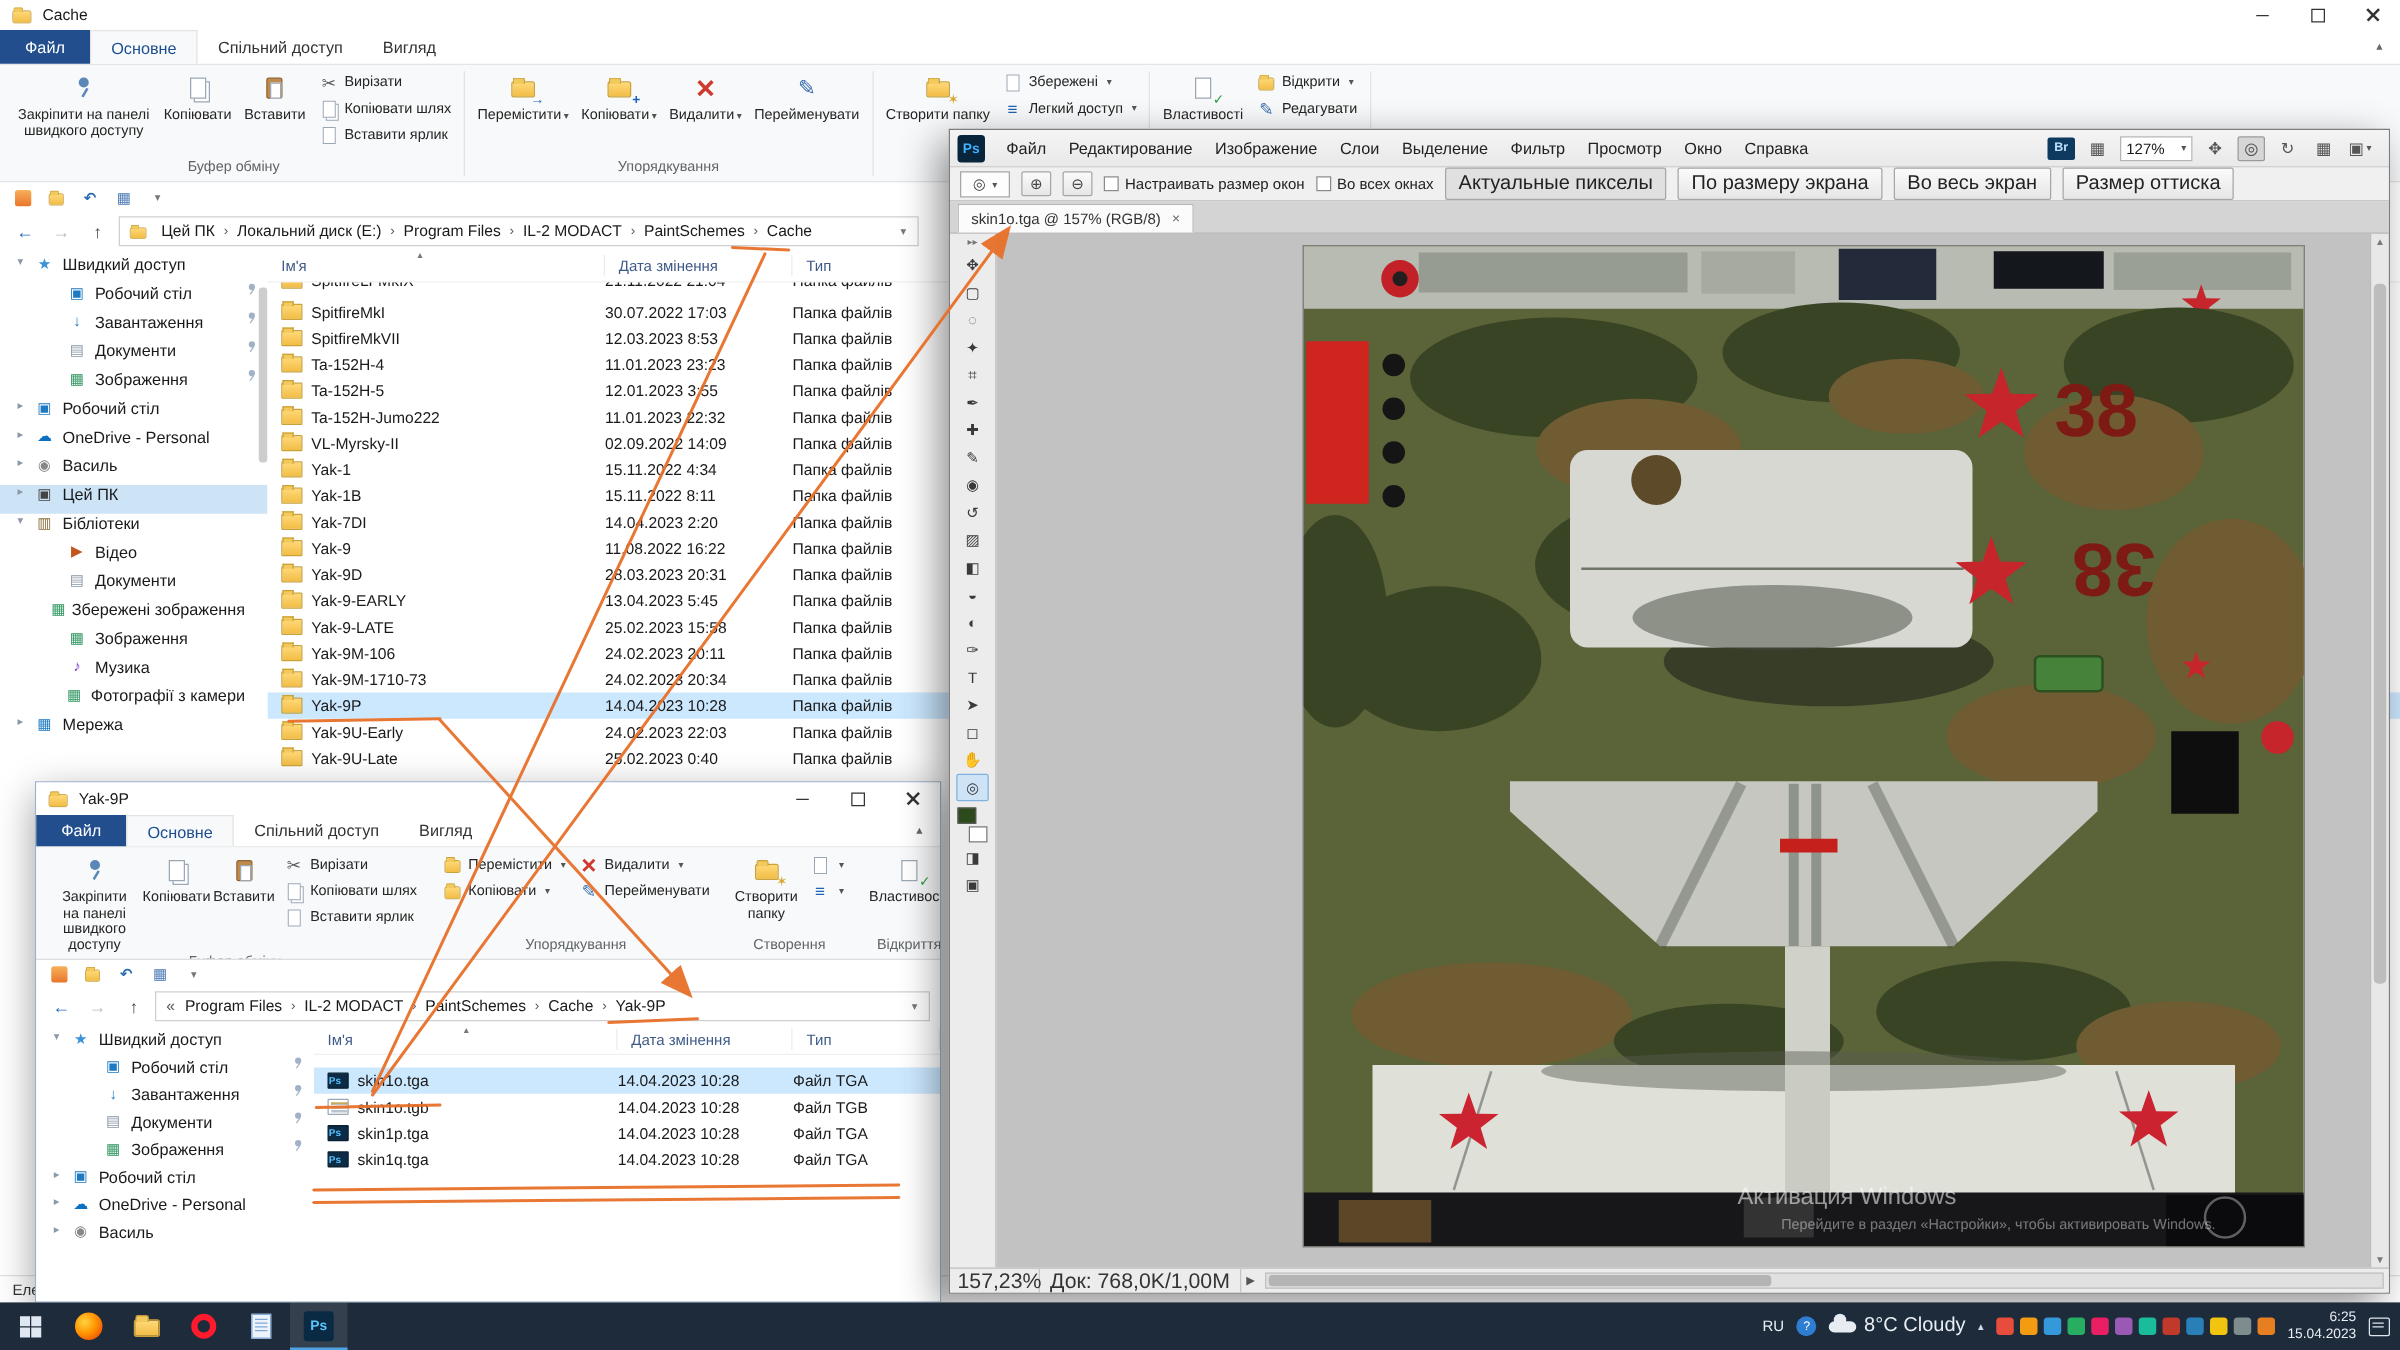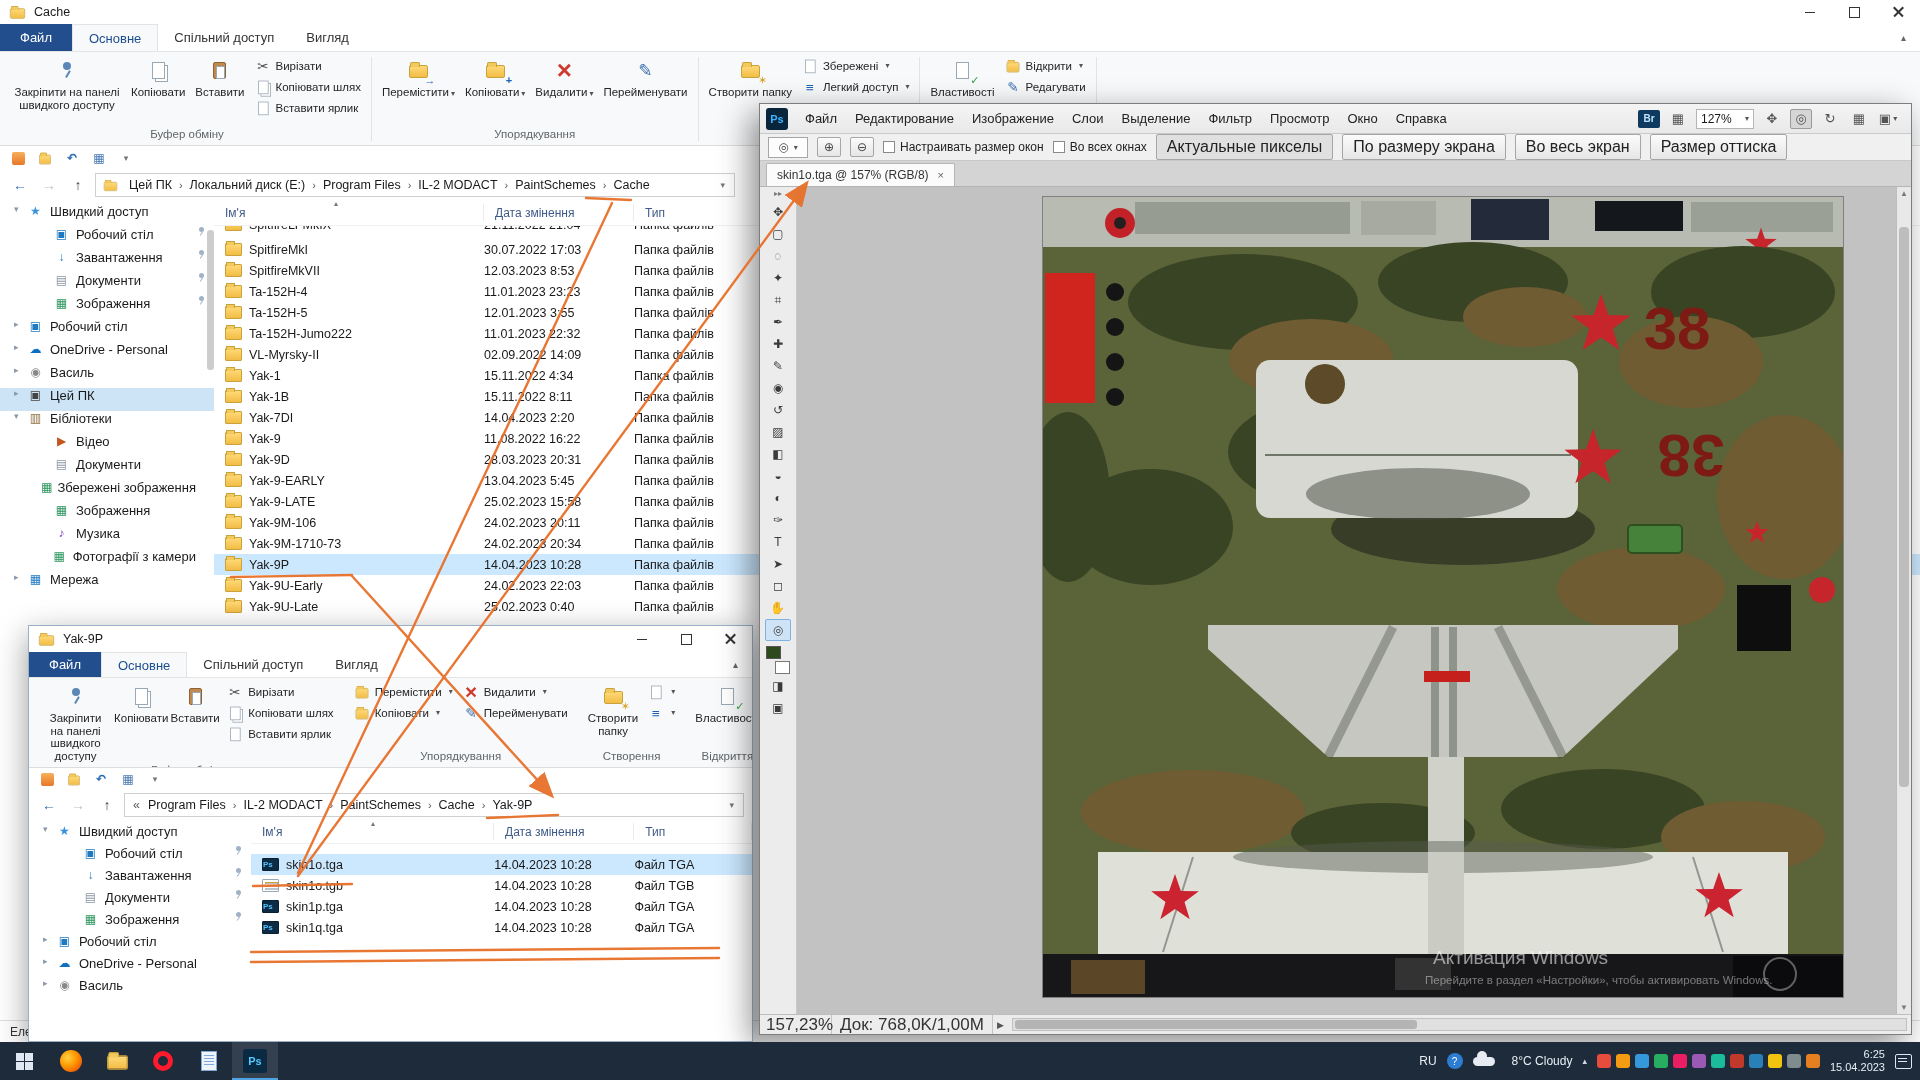--- a/index.html
+++ b/index.html
@@ -176,21 +176,21 @@
 .ps-tools-head::before{content:"▸▸"}
 .tool{width:26px;height:22px;display:flex;align-items:center;justify-content:center;font-size:12px;color:#3a3a3a;border-radius:2px}
 .tool.selected{background:#cfe3f6;border:1px solid #7fb2e0}
 .swatches{position:relative;width:26px;height:30px;margin-top:4px}
 .sw-bg{position:absolute;right:1px;bottom:1px;width:15px;height:13px;background:#fff;border:1px solid #777}
 .sw-fg{position:absolute;left:1px;top:1px;width:15px;height:13px;background:#2c4a1c;border:1px solid #555}
 .ps-canvas{flex:1;position:relative;background:#c2c2c2;overflow:hidden}
 .skin{position:absolute;left:246px;top:10px;width:800px;height:800px;box-shadow:0 0 0 1px #808080}
 .vscroll{position:absolute;right:0;top:0;bottom:0;width:15px;background:#e8e8e8;border-left:1px solid #bdbdbd;display:flex;flex-direction:column;align-items:center;justify-content:space-between;font-size:8px;color:#7a7a7a;padding:2px 0}
 .vthumb{position:absolute;top:40px;left:2px;width:10px;height:560px;background:#bdbdbd;border-radius:4px}
-.wm{position:absolute;left:636px;top:760px;color:rgba(255,255,255,.55);font-size:19px;white-space:nowrap}
+.wm{position:absolute;left:593px;top:760px;color:rgba(255,255,255,.55);font-size:19px;white-space:nowrap}
 .wm-sub{position:absolute;left:628px;top:787px;color:rgba(255,255,255,.42);font-size:11.5px;white-space:nowrap}
 .wm-badge{position:absolute;left:966px;top:770px;width:34px;height:34px;border:2px solid rgba(255,255,255,.35);border-radius:50%}
 .ps-status{height:20px;background:#ececec;border-top:1px solid #bdbdbd;display:flex;align-items:center;font-size:17px;color:#333}
 .st-zoom{width:72px;border-right:1px solid #c4c4c4;padding:0 6px;height:100%;display:flex;align-items:center}
 .st-doc{padding:0 8px;border-right:1px solid #c4c4c4;height:100%;display:flex;align-items:center}
 .st-arrow{padding:0 4px;font-size:9px;color:#555}
 .st-arrow::before{content:"▶"}
 .hscroll{flex:1;height:13px;background:#e0e0e0;border:1px solid #c0c0c0;margin:0 4px;position:relative}
 .hthumb{position:absolute;left:2px;top:1px;width:45%;height:9px;background:#b4b4b4;border-radius:3px}
 
@@ -206,21 +206,21 @@
 .tb-app.active{background:rgba(255,255,255,.1);box-shadow:inset 0 -2px 0 #4fa3e3}
 .ff{width:22px;height:22px;border-radius:50%;background:radial-gradient(circle at 35% 35%,#ffd23f,#ff9500 45%,#e3350e)}
 .tb-fol{transform:scale(1.1)}
 .opera{width:20px;height:20px;border-radius:50%;border:5px solid #ff1b2d}
 .npp{width:16px;height:20px;background:#eef4fb;border:1px solid #7fa8d9;position:relative}
 .npp::before{content:"";position:absolute;left:2px;top:3px;width:10px;height:1px;background:#7fa8d9;box-shadow:0 3px 0 #7fa8d9,0 6px 0 #7fa8d9,0 9px 0 #7fa8d9}
 .pstile{width:24px;height:24px;background:#0a2a44;border-radius:3px;color:#5ac8ff;font-size:11px;font-weight:bold;display:flex;align-items:center;justify-content:center}
 .tb-right{margin-left:auto;display:flex;align-items:center;gap:10px;padding-right:8px}
 .tb-lang{font-size:12px}
 .tb-help{width:16px;height:16px;border-radius:50%;background:#2d7dd2;color:#fff;font-size:10px;display:flex;align-items:center;justify-content:center}
-.weather{display:flex;align-items:center;gap:17px;font-size:12px}
+.weather{display:flex;align-items:center;gap:6px;font-size:16px}
 .cloud{width:22px;height:9px;background:#e6ecf2;border-radius:8px;position:relative}
 .cloud::before{content:"";position:absolute;left:4px;top:-6px;width:10px;height:10px;border-radius:50%;background:#e6ecf2}
 .tb-chev{font-size:9px;color:#cfd8e3}
 .tb-chev::before{content:"▴"}
 .tray{display:flex;align-items:center;gap:5px}
 .ti{width:14px;height:14px;border-radius:3px}
 .clock{display:flex;flex-direction:column;align-items:flex-end;font-size:11px;line-height:13px}
 .tb-notif{width:17px;height:15px;border:1.5px solid #dfe6ee;border-radius:2px;position:relative}
 .tb-notif::before{content:"";position:absolute;left:2px;top:3px;width:9px;height:1px;background:#dfe6ee;box-shadow:0 3px 0 #dfe6ee}
 </style>

